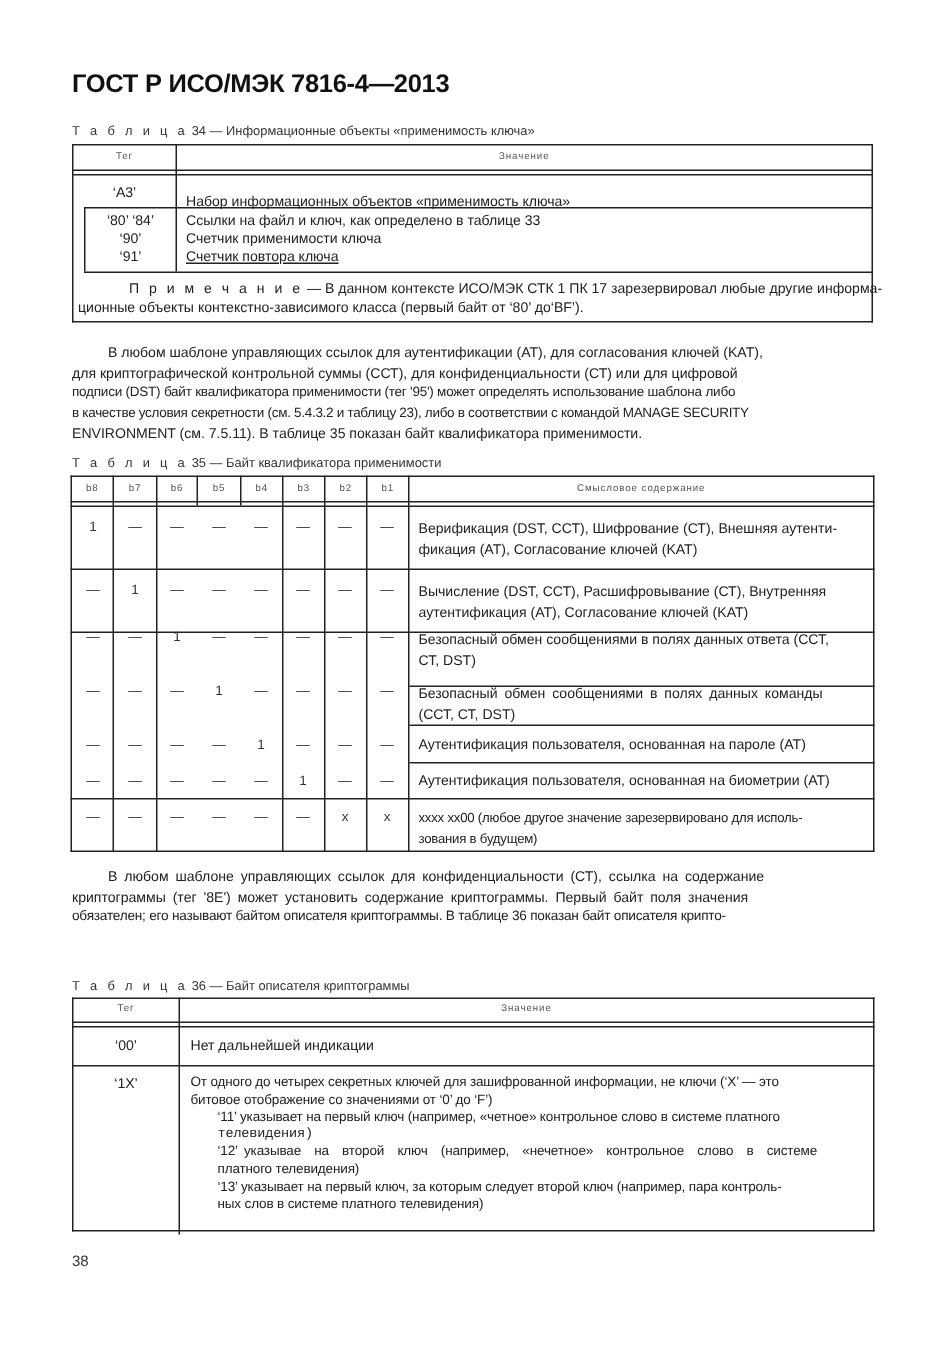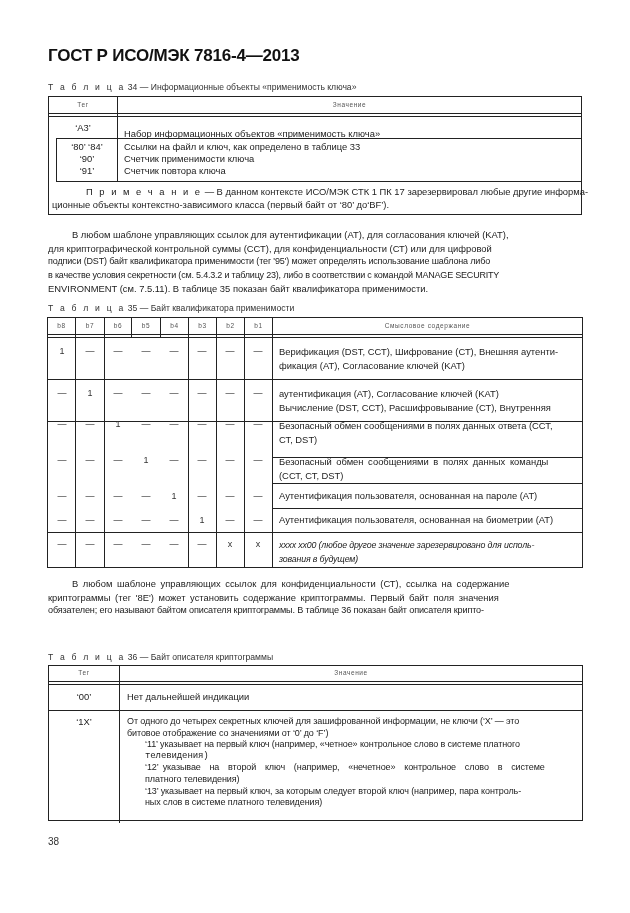--- a/index.html
+++ b/index.html
@@ -45,21 +45,21 @@
   <div class="th" style="left:118px;top:101px;width:463px;">Значение</div>
 
   <div class="cell c" style="left:49px;top:122px;width:68px;">‘A3’</div>
   <div class="cell" style="left:124px;top:128px;">Набор информационных объектов «применимость ключа»</div>
 
   <div class="cell c" style="left:57px;top:141px;width:60px;">‘80’ ‘84’</div>
   <div class="cell" style="left:124px;top:141px;">Ссылки на файл и ключ, как определено в таблице 33</div>
   <div class="cell c" style="left:57px;top:153px;width:60px;">‘90’</div>
   <div class="cell" style="left:124px;top:153px;">Счетчик применимости ключа</div>
   <div class="cell c" style="left:57px;top:165px;width:60px;">‘91’</div>
-  <div class="cell" style="left:124px;top:165px;">Счетчик повтора ключа</div>
+  <div class="cell" style="left:124px;top:165px;text-decoration:underline;">Счетчик повтора ключа</div>
 
   <div class="cell" style="left:86px;top:186px;">
     <span style="letter-spacing:2px;">П р и м е ч а н и е</span><span> — В данном контексте ИСО/МЭК СТК 1 ПК 17 зарезервировал любые другие информа-</span>
   </div>
   <div class="cell" style="left:52px;top:199px;">ционные объекты контекстно-зависимого класса (первый байт от ‘80’ до‘BF’).</div>
 </div>
 
 <div class="abs para" style="left:48px;top:228px;width:534px;">
   <div style="text-indent:24px;">В любом шаблоне управляющих ссылок для аутентификации (AT), для согласования ключей (KAT),</div>
   <div>для криптографической контрольной суммы (ССТ), для конфиденциальности (СТ) или для цифровой</div>
@@ -127,22 +127,22 @@
   <div>
     <div class="bit" style="left:52px;top:388px;">—</div>
     <div class="bit" style="left:80px;top:388px;">1</div>
     <div class="bit" style="left:108px;top:388px;">—</div>
     <div class="bit" style="left:136px;top:388px;">—</div>
     <div class="bit" style="left:164px;top:388px;">—</div>
     <div class="bit" style="left:192px;top:388px;">—</div>
     <div class="bit" style="left:220px;top:388px;">—</div>
     <div class="bit" style="left:248px;top:388px;">—</div>
     <div class="cell" style="left:279px;top:387px;line-height:14px;">
+      <div>Вычисление (DST, ССТ),  Расшифровывание (СТ), Внутренняя</div>
       <div>аутентификация (AT),  Согласование ключей (KAT)</div>
-      <div>Вычисление (DST, ССТ),  Расшифровывание (СТ), Внутренняя</div>
     </div>
   </div>
 
   <div>
     <div class="bit" style="left:52px;top:419px;">—</div>
     <div class="bit" style="left:80px;top:419px;">—</div>
     <div class="bit" style="left:108px;top:419px;">1</div>
     <div class="bit" style="left:136px;top:419px;">—</div>
     <div class="bit" style="left:164px;top:419px;">—</div>
     <div class="bit" style="left:192px;top:419px;">—</div>
@@ -199,21 +199,21 @@
 
   <div>
     <div class="bit" style="left:52px;top:539px;">—</div>
     <div class="bit" style="left:80px;top:539px;">—</div>
     <div class="bit" style="left:108px;top:539px;">—</div>
     <div class="bit" style="left:136px;top:539px;">—</div>
     <div class="bit" style="left:164px;top:539px;">—</div>
     <div class="bit" style="left:192px;top:539px;">—</div>
     <div class="bit" style="left:220px;top:539px;">x</div>
     <div class="bit" style="left:248px;top:539px;">x</div>
-    <div class="cell" style="left:279px;top:538px;line-height:14px;font-size:8.8px;letter-spacing:-0.15px;font-style:italic;">
+    <div class="cell" style="left:279px;top:538px;line-height:14px;font-size:8.8px;letter-spacing:-0.15px;">
       <div>xxxx xx00 (любое другое значение зарезервировано для исполь-</div>
       <div>зования в будущем)</div>
     </div>
   </div>
 </div>
 
 <div class="abs para" style="left:48px;top:577px;width:534px;">
   <div style="text-indent:24px;word-spacing:2px;">В любом шаблоне управляющих ссылок для конфиденциальности (СТ), ссылка на содержание</div>
   <div style="word-spacing:2px;">криптограммы (тег '8E') может установить содержание криптограммы. Первый байт поля значения</div>
   <div style="font-size:9.1px;letter-spacing:-0.15px;">обязателен; его называют байтом описателя криптограммы. В таблице 36 показан байт описателя крипто-</div>

